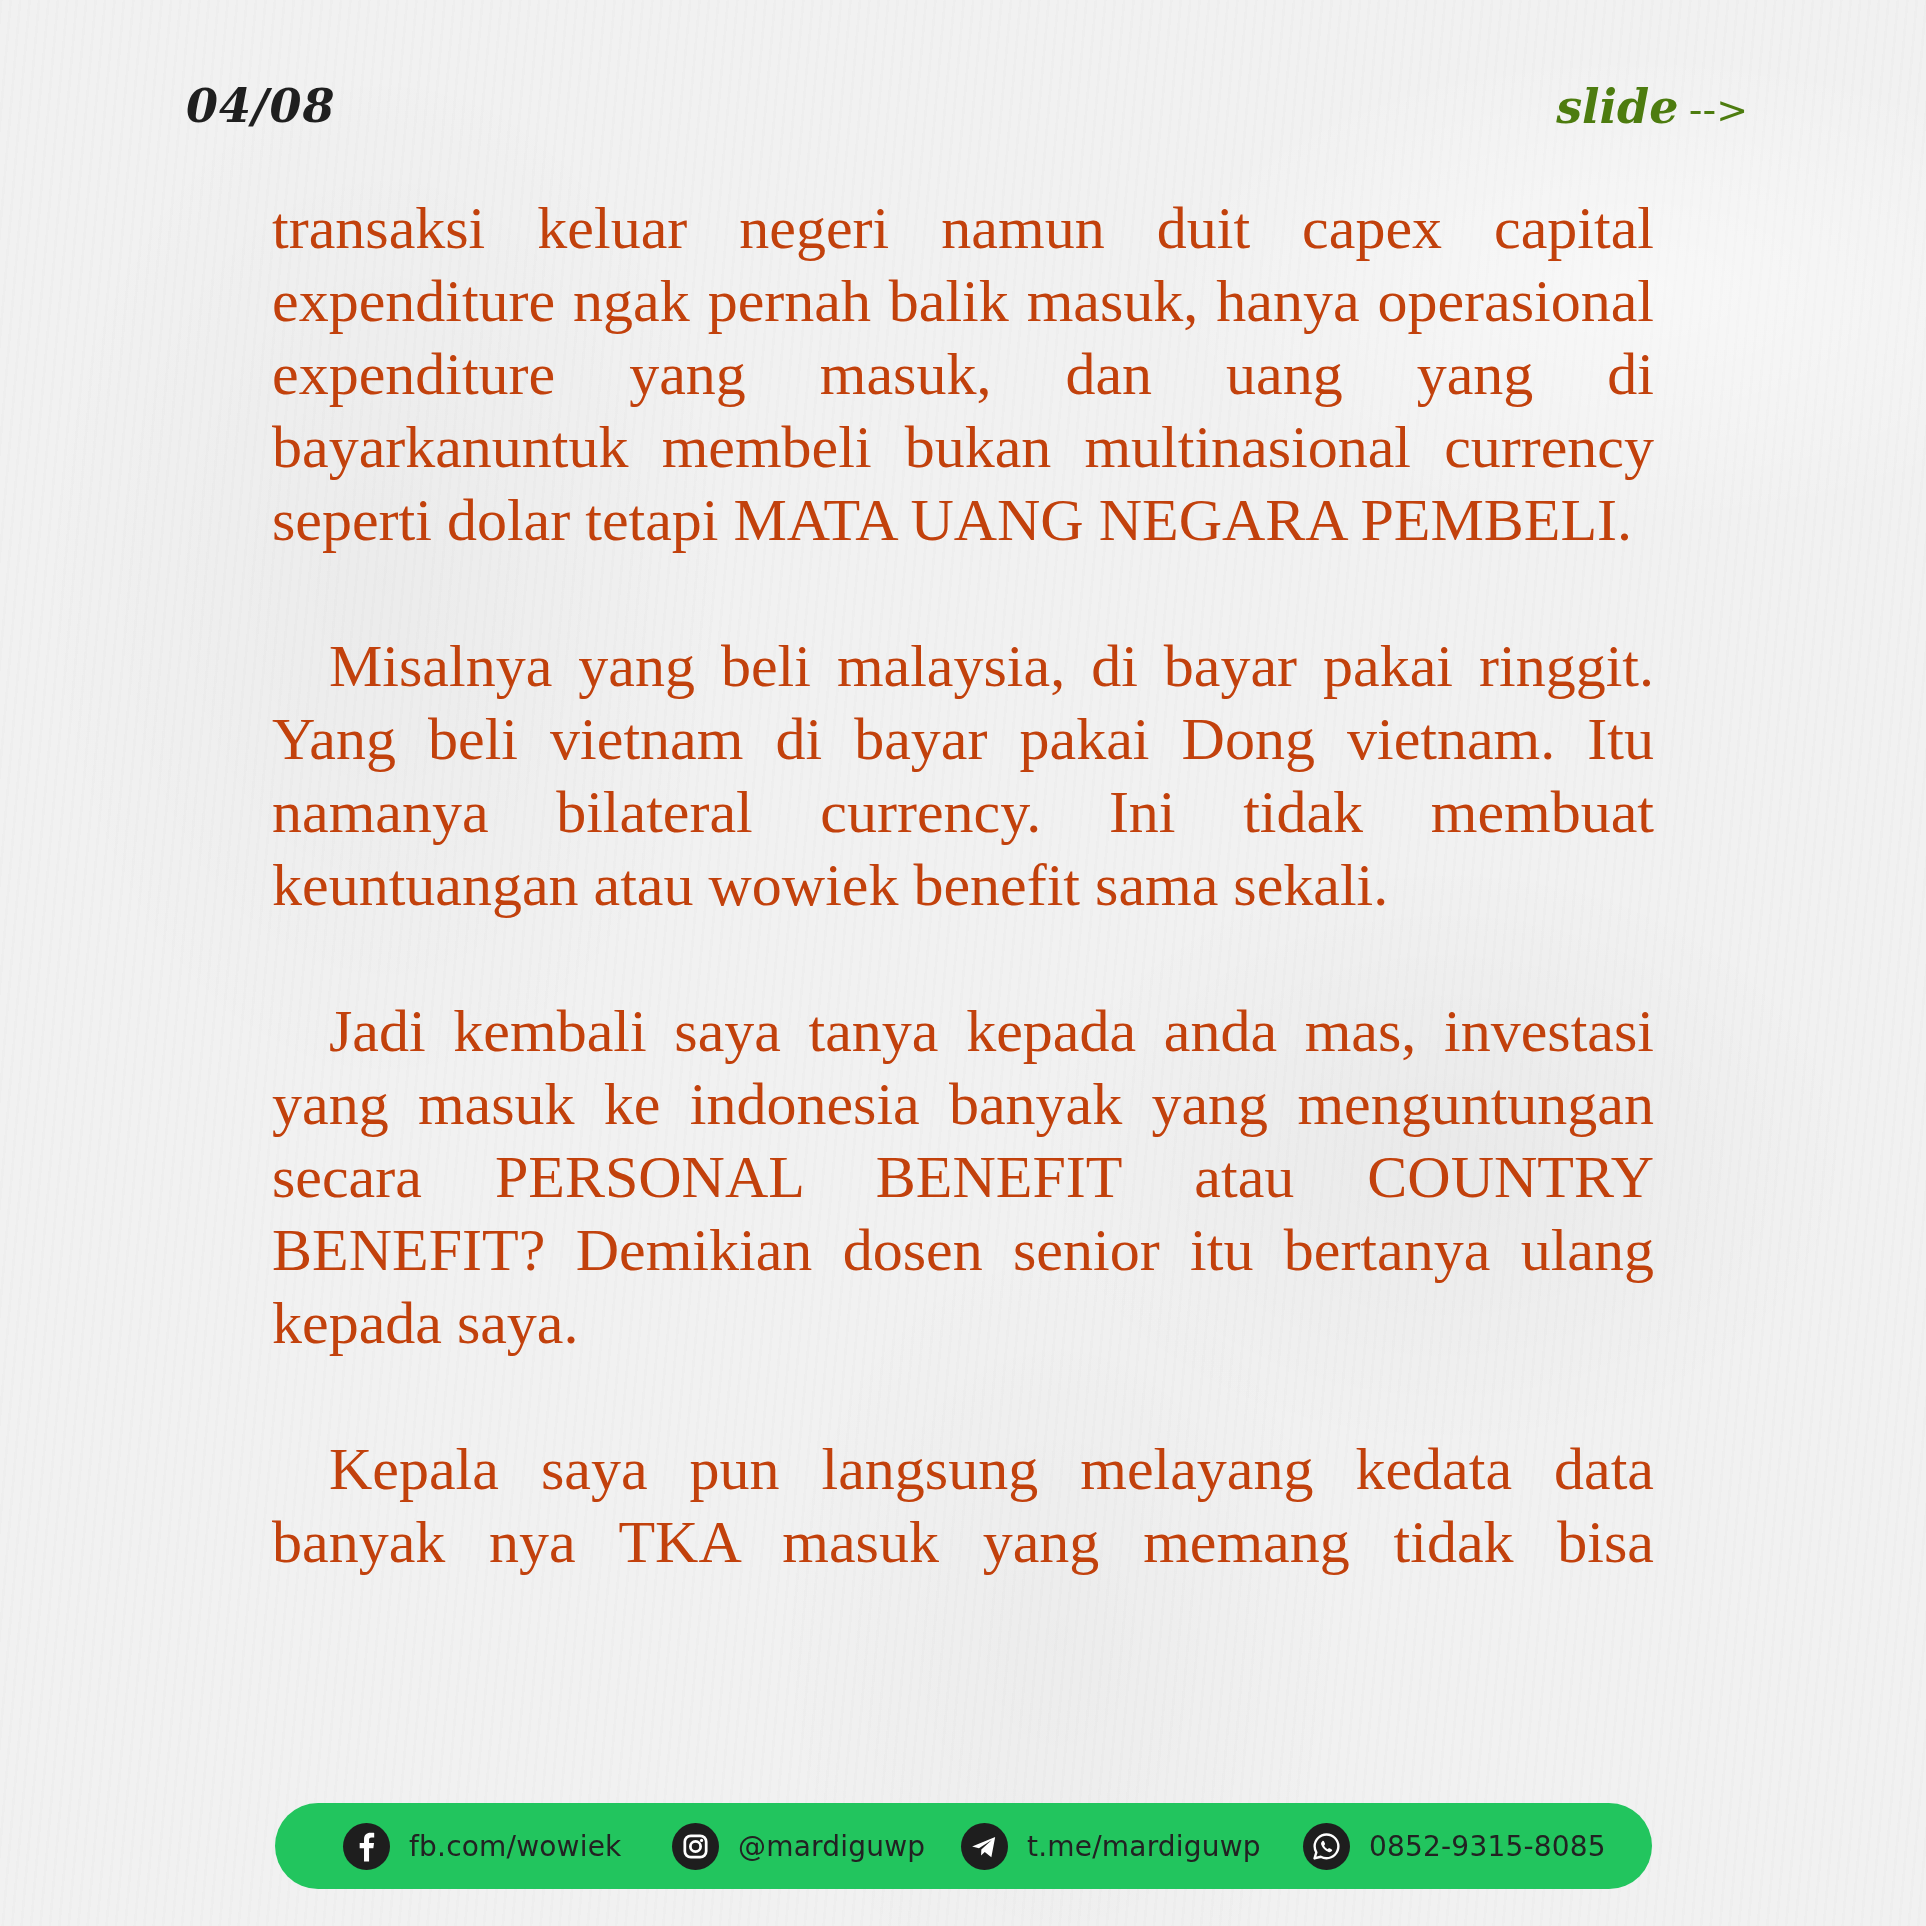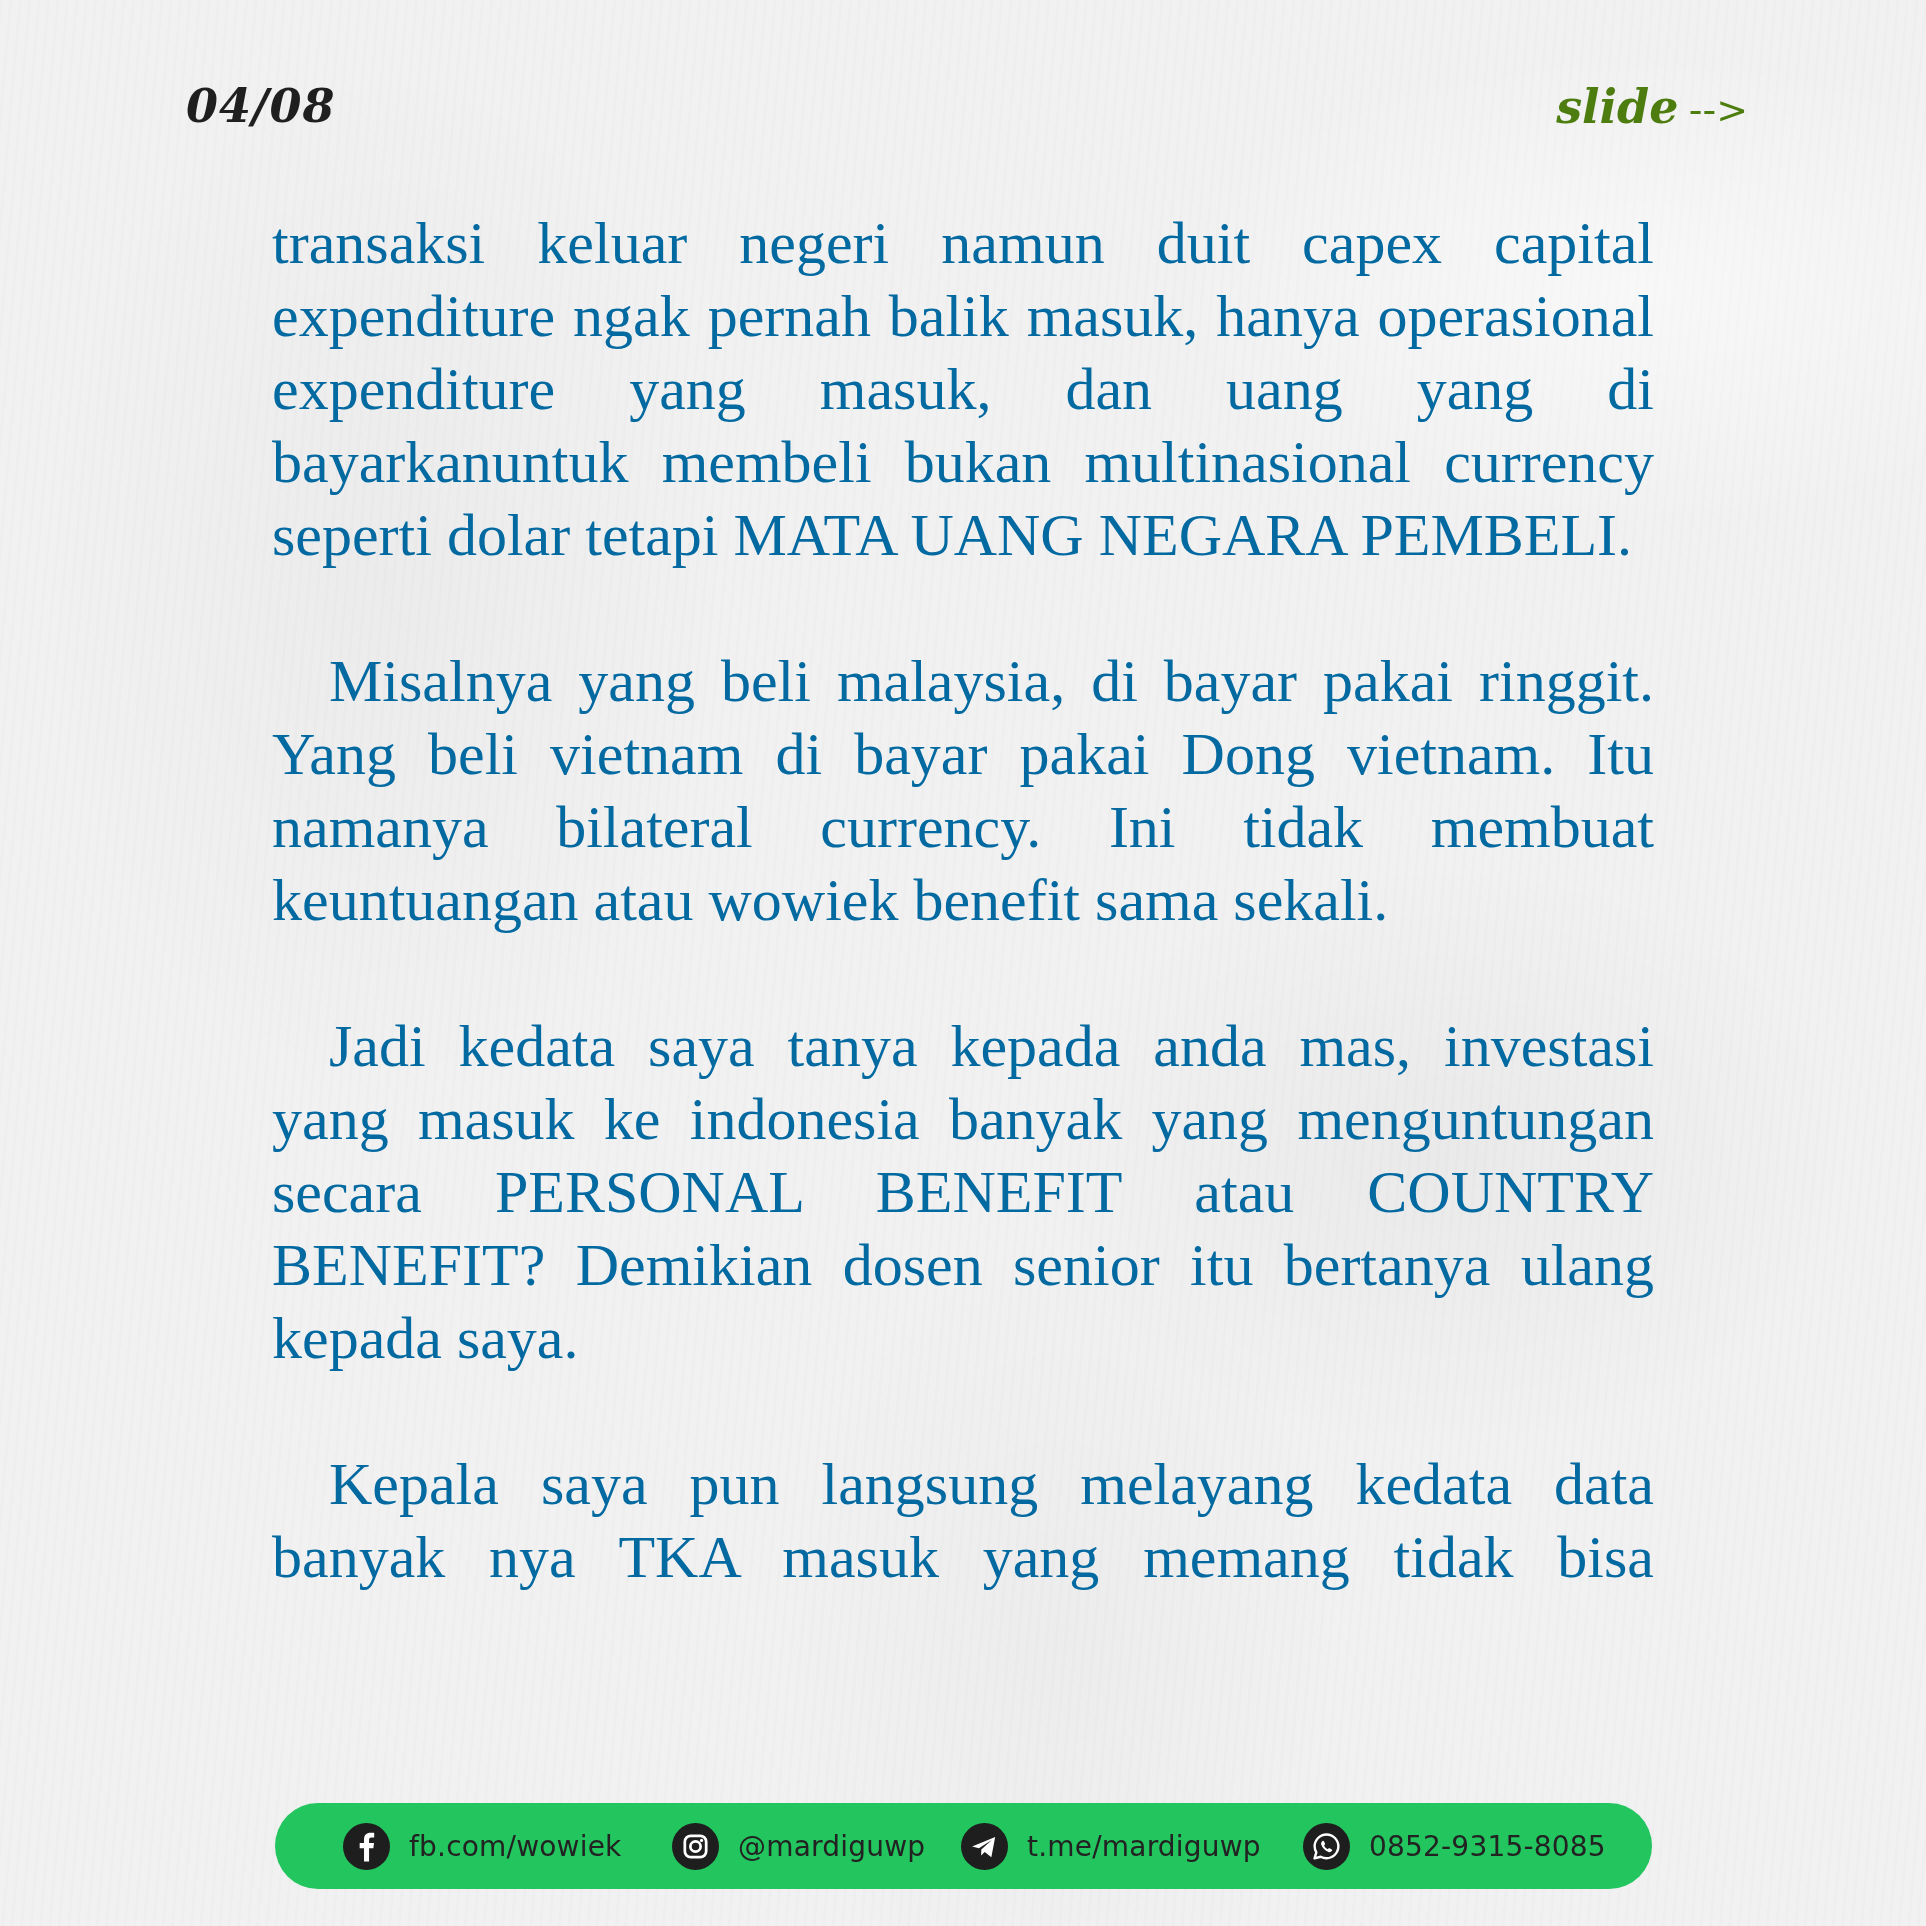--- a/index.html
+++ b/index.html
@@ -52,26 +52,26 @@
     }
     .slide-hint .slide-arrow {
       font-family: "DejaVu Sans", "Liberation Sans", sans-serif;
       font-size: 38px;
       margin-left: 10.3px;
     }
 
     .body-text {
       position: absolute;
       left: 272px;
-      top: 207px;
+      top: 192px;
       width: 1382px;
       font-family: "Liberation Serif", "DejaVu Serif", serif;
       font-size: 60px;
       line-height: 73px;
-      color: #0369a1;
+      color: #c2410c;
     }
     .body-text p {
       margin: 0 0 73px 0;
       text-align: justify;
       text-align-last: left;
     }
     .body-text p.indent {
       text-indent: 57px;
     }
     .body-text p.last-cut {
@@ -127,21 +127,21 @@
 
 <div class="page-counter">04/08</div>
 
 <div class="slide-hint">
   <span class="slide-word">slide</span><span class="slide-arrow">--&gt;</span>
 </div>
 
 <div class="body-text" lang="id">
   <p>transaksi keluar negeri namun duit capex capital expenditure ngak pernah balik masuk, hanya op­erasional expenditure yang masuk, dan uang yang di bayarkanuntuk membeli bukan multinasional currency seperti dolar tetapi MATA UANG NEGARA PEMBELI.</p>
   <p class="indent">Misalnya yang beli malaysia, di bayar pakai ring­git. Yang beli vietnam di bayar pakai Dong viet­nam. Itu namanya bilateral currency. Ini tidak membuat keuntuangan atau wowiek benefit sama sekali.</p>
-  <p class="indent">Jadi kedata saya tanya kepada anda mas, in­vestasi yang masuk ke indonesia banyak yang me­nguntungan secara PERSONAL BENEFIT atau COUNTRY BENEFIT? Demikian dosen senior itu bertanya ulang kepada saya.</p>
+  <p class="indent">Jadi kembali saya tanya kepada anda mas, in­vestasi yang masuk ke indonesia banyak yang me­nguntungan secara PERSONAL BENEFIT atau COUNTRY BENEFIT? Demikian dosen senior itu bertanya ulang kepada saya.</p>
   <p class="indent last-cut">Kepala saya pun langsung melayang kedata data banyak nya TKA masuk yang memang tidak bisa</p>
 </div>
 
 <div class="footer-pill">
 
   <div class="contact contact-fb">
     <span class="icon-circle">
       <svg width="47" height="47" viewBox="0 0 55 55">
         <path d="M30.5 45 V29.5 H35.5 L36.3 23.5 H30.5 V19.8 C30.5 18.1 31 16.9 33.4 16.9 H36.5 V11.6 C36 11.5 34.2 11.4 32.1 11.4 C27.6 11.4 24.6 14.1 24.6 19.1 V23.5 H19.5 V29.5 H24.6 V45 Z" fill="#ffffff"></path>
       </svg>

